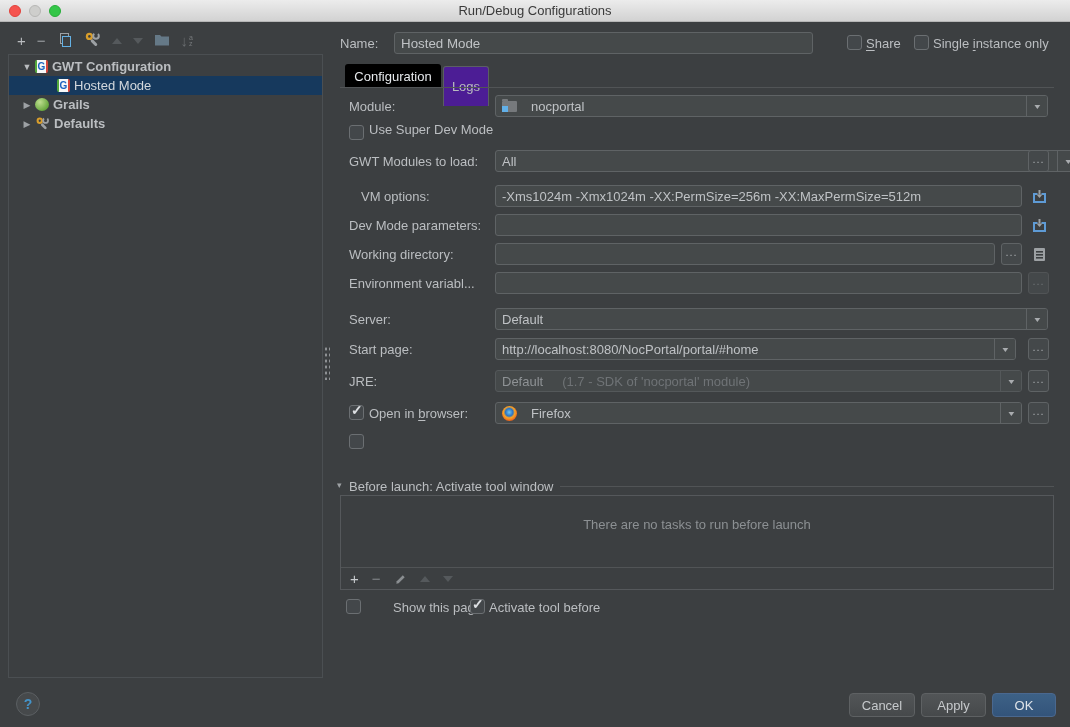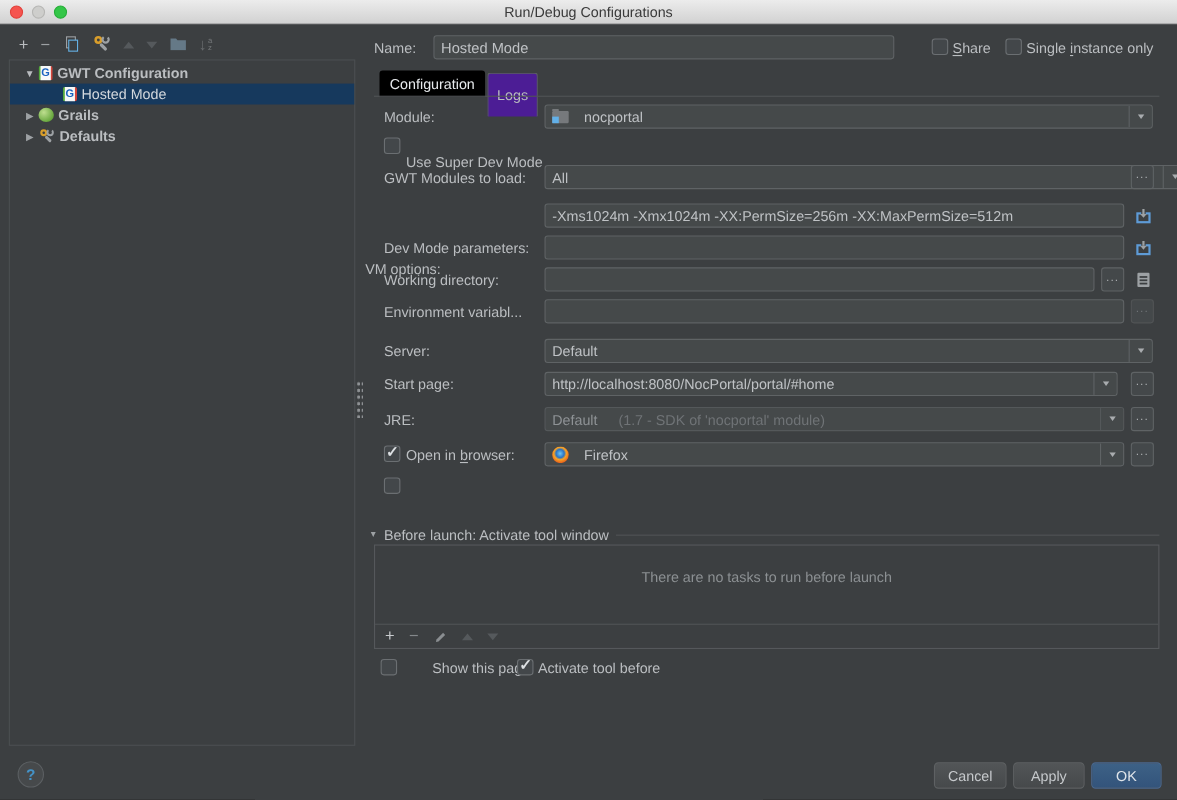--- a/index.html
+++ b/index.html
@@ -223,34 +223,34 @@
     <span class="val">
         <span class="module-icon"></span>
         <span>nocportal</span>
       </span>
     <span class="arrow-sec">
         <span class="arrow-down">▼</span>
       </span>
   </div>
 
   <span class="checkbox" style="left:349px; top:125px;"></span>
-  <span class="lbl" style="left:369px; top:140px;">Use Super Dev Mode</span>
+  <span class="lbl" style="left:369px; top:122px;">Use Super Dev Mode</span>
 
   <span class="lbl" style="left:349px; top:154px;">GWT Modules to load:</span>
   <div class="combo" style="left:495px; top:150px; width:584px;">
     <span class="val">
         <span>All</span>
       </span>
     <span class="arrow-sec">
         <span class="arrow-down">▼</span>
       </span>
   </div>
   <div class="dots-btn" style="left:1028px; top:150px;">...</div>
 
-  <span class="lbl" style="left:332px; top:189px;margin-top:48px;">VM options:</span>
+  <span class="lbl" style="left:361px; top:189px;">VM options:</span>
   <div class="field" style="left:495px; top:185px; width:527px;">
       <span>-Xms1024m -Xmx1024m -XX:PermSize=256m -XX:MaxPermSize=512m</span>
     </div>
   <div class="icon-btn" style="left:1029px; top:186px;">
     <svg width="17" height="17" viewBox="0 0 17 17">
       <rect x="3" y="6" width="11" height="8" fill="none" stroke="#5E9BD6" stroke-width="2"></rect>
       <rect x="6.5" y="4" width="4" height="4" fill="#3C3F41"></rect>
       <path d="M8.5 2 v4.5" stroke="#9DA1A4" stroke-width="2"></path>
       <path d="M5.5 6.5 L8.5 10 L11.5 6.5 Z" fill="#9DA1A4"></path>
     </svg>

